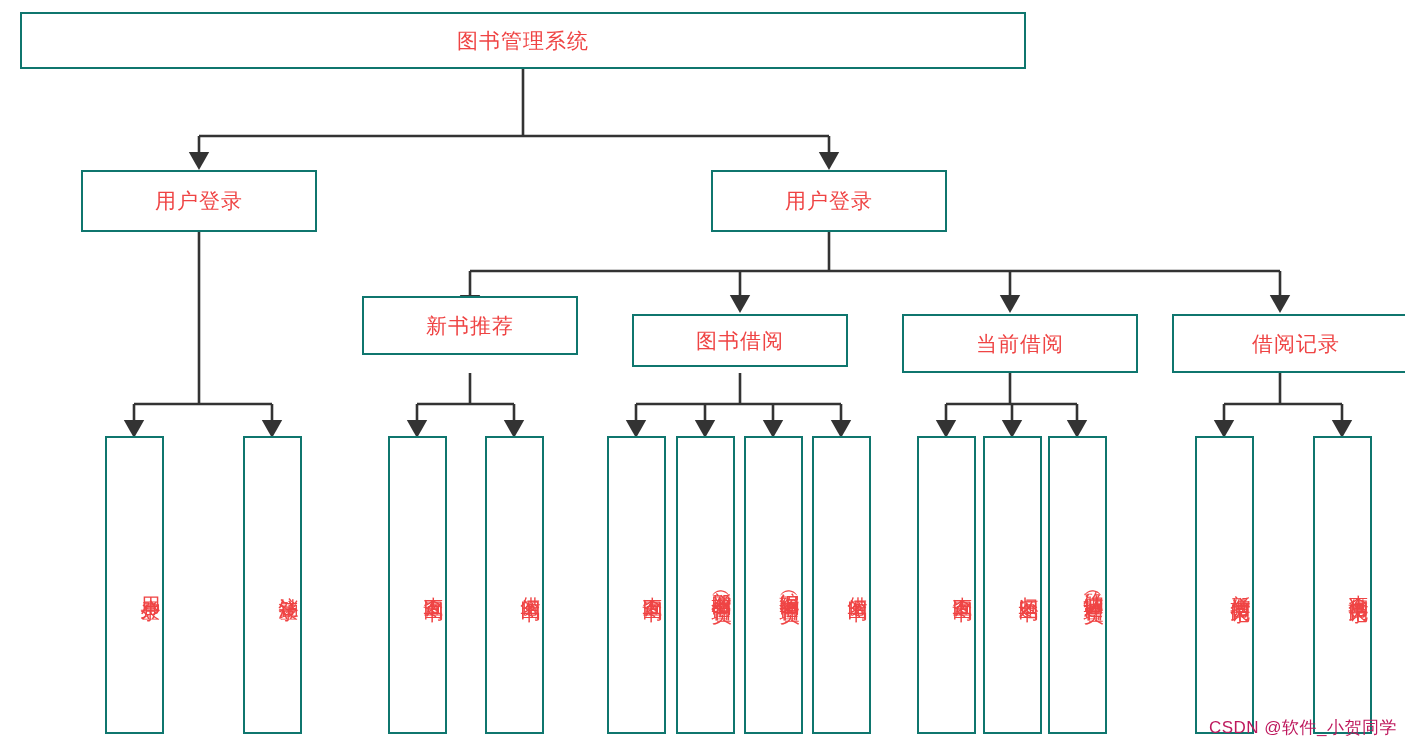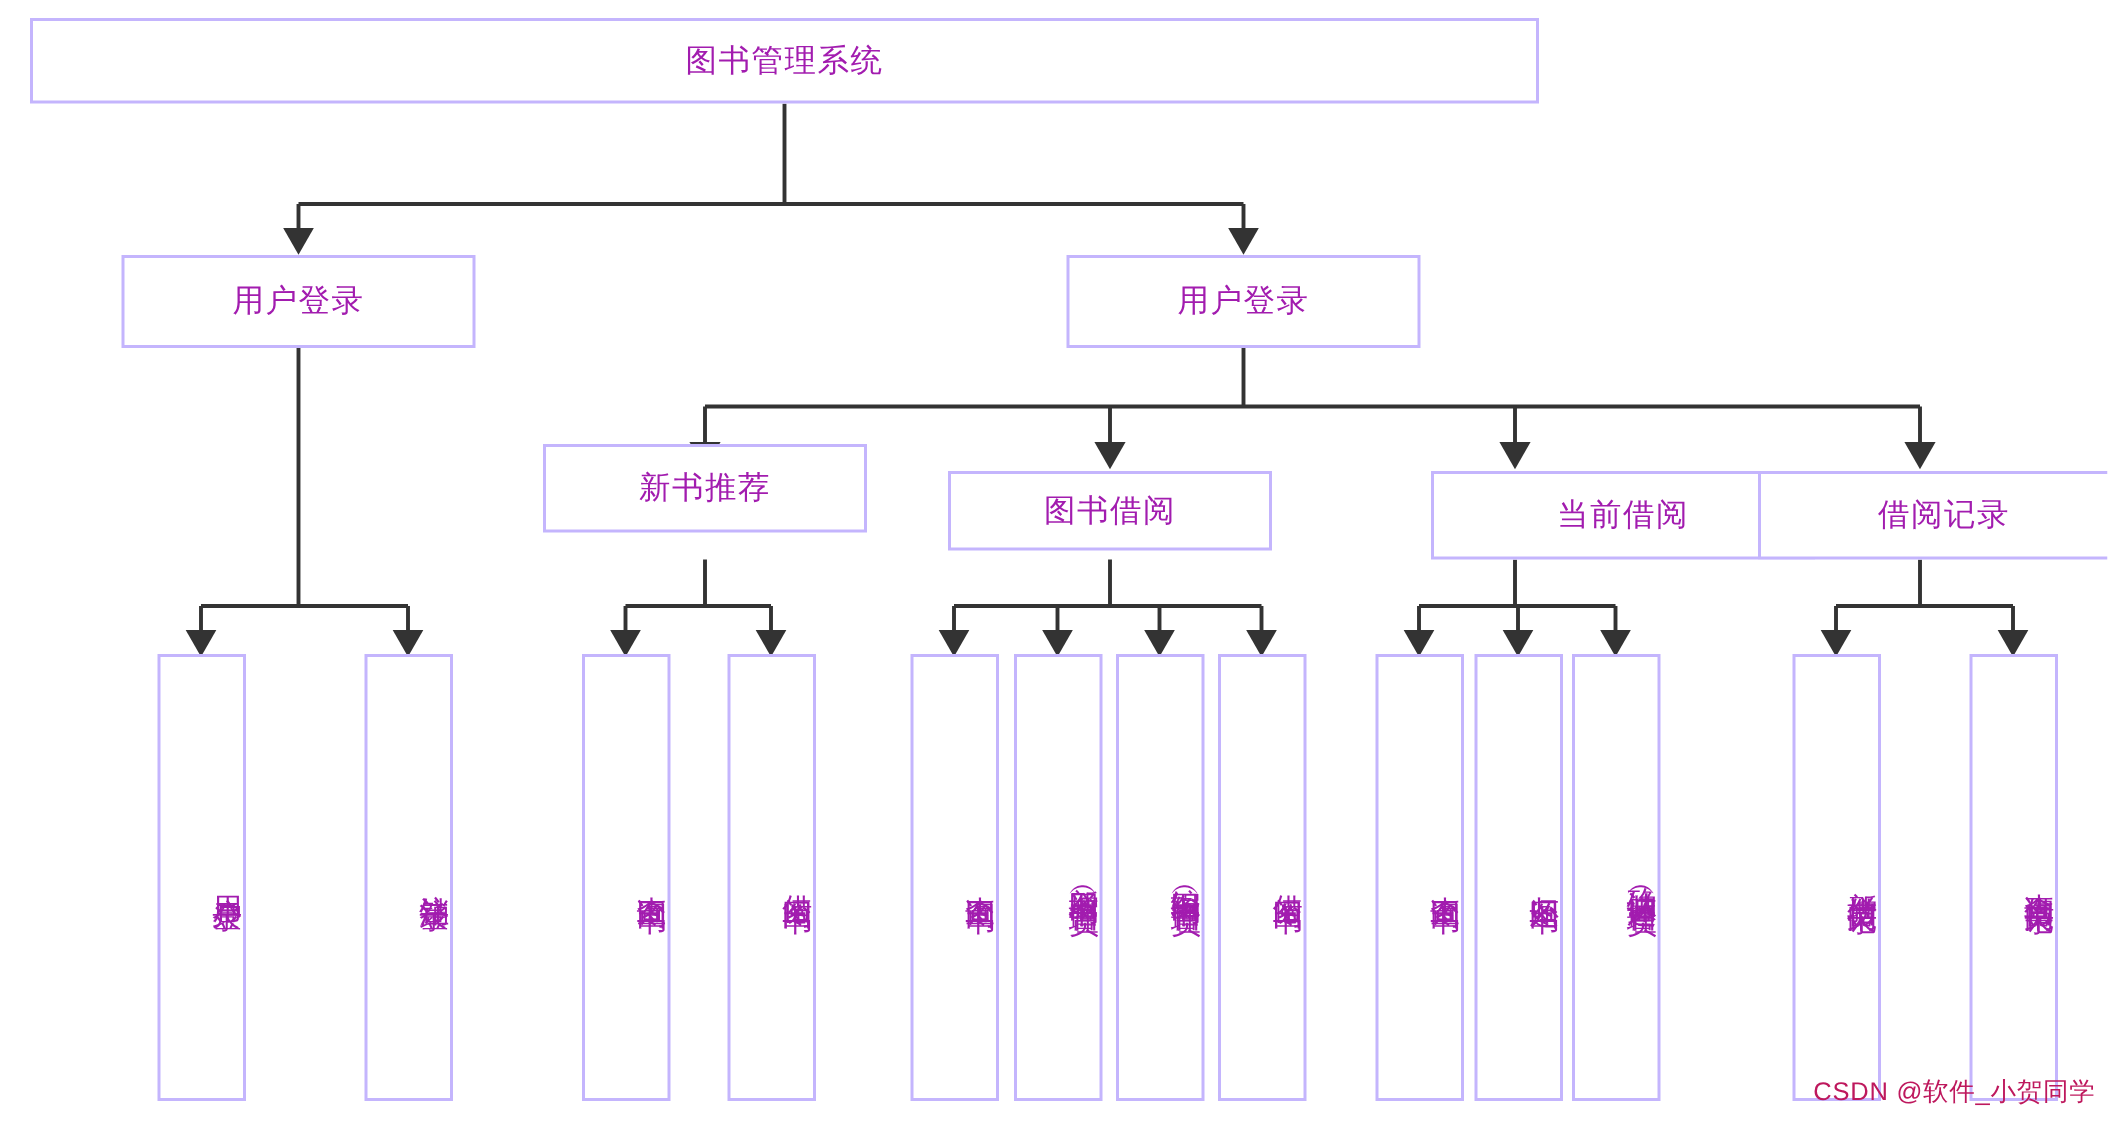--- a/index.html
+++ b/index.html
@@ -23,25 +23,25 @@
     left: 0;
     top: 0;
     width: 1405px;
     height: 747px;
     pointer-events: none;
   }
   .node {
     position: absolute;
     box-sizing: border-box;
     background: #ffffff;
-    border: 2px solid #c4b5fd;
+    border: 2px solid #0f766e;
     display: flex;
     align-items: center;
     justify-content: center;
-    color: #a21caf;
+    color: #ef4444;
     text-align: center;
   }
   .node.horizontal {
     font-size: 21px;
     line-height: 1.2;
     letter-spacing: 1px;
   }
   .node.vertical {
     writing-mode: vertical-rl;
     text-orientation: upright;
@@ -144,21 +144,21 @@
   <div class="node horizontal" id="n-l2-1" style="left: 711px; top: 170px; width: 236px; height: 62px;">
     <span>用户登录</span>
   </div>
 
   <div class="node horizontal" id="n-l3-0" style="left: 362px; top: 296px; width: 216px; height: 59px;">
     <span>新书推荐</span>
   </div>
   <div class="node horizontal" id="n-l3-1" style="left: 632px; top: 314px; width: 216px; height: 53px;">
     <span>图书借阅</span>
   </div>
-  <div class="node horizontal" id="n-l3-2" style="left: 954px; top: 314px; width: 256px; height: 59px;">
+  <div class="node horizontal" id="n-l3-2" style="left: 902px; top: 314px; width: 236px; height: 59px;">
     <span>当前借阅</span>
   </div>
   <div class="node horizontal" id="n-l3-3" style="left: 1172px; top: 314px; width: 248px; height: 59px;">
     <span>借阅记录</span>
   </div>
 
   <div class="node vertical" id="n-lf-0" style="left: 105px; top: 436px; width: 59px; height: 298px;">
     <span class="vtext">用户登录</span>
   </div>
   <div class="node vertical" id="n-lf-1" style="left: 243px; top: 436px; width: 59px; height: 298px;">

